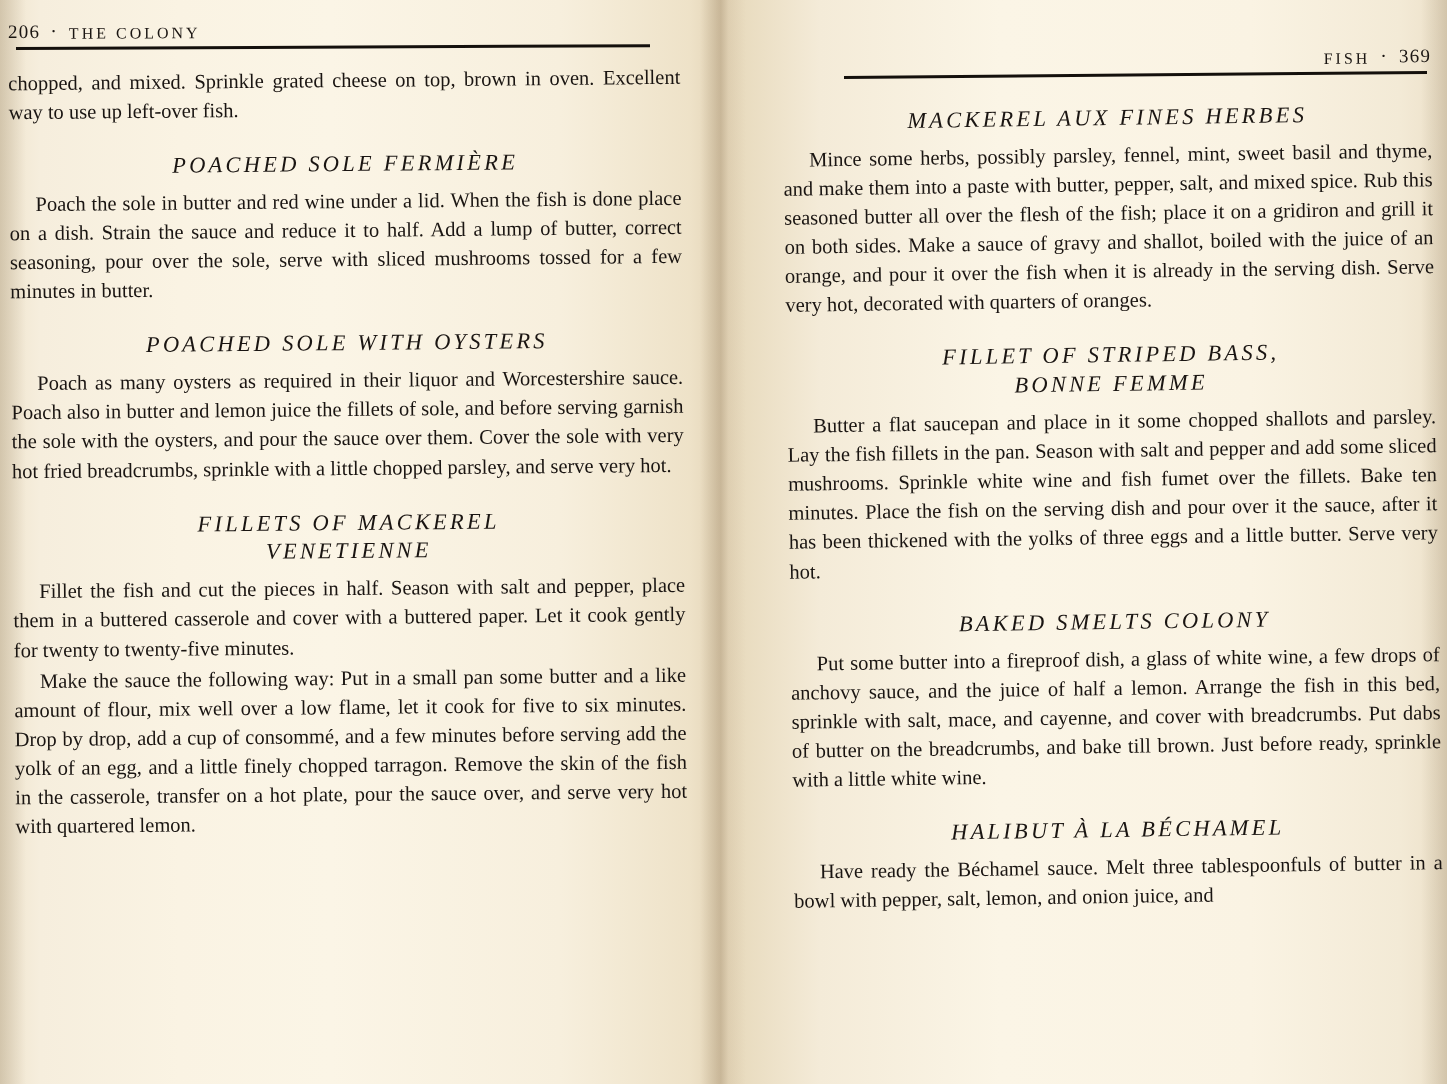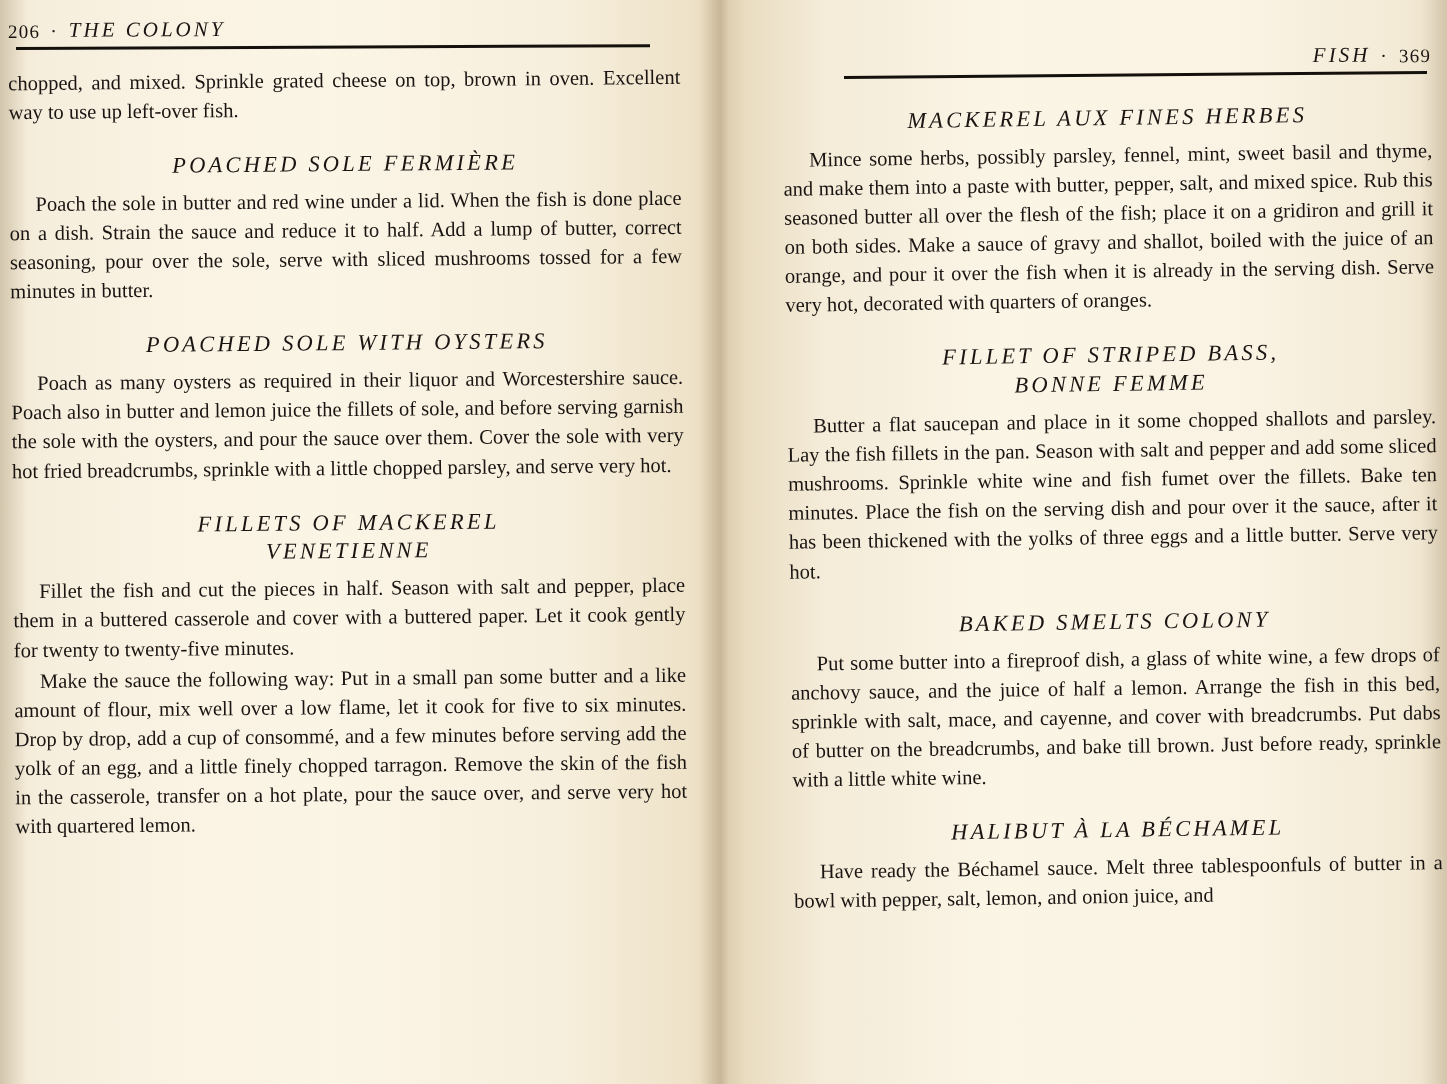--- a/index.html
+++ b/index.html
@@ -50,21 +50,21 @@
     font-style: normal;
     letter-spacing: 2.0px;
     font-size: 20px;
     height: 34px;
     padding-top: 8px;
   }
   .head-left { justify-content: flex-start; }
   .head-right { justify-content: flex-end; }
   .head .folio { font-size: 19px; letter-spacing: 1.2px; }
   .head .dot { padding: 0 10px; }
-  .head .title { font-style: italic; letter-spacing: 3px; font-size: 21px; }
+  .head .title { letter-spacing: 3px; font-size: 16px; }
 
   .rule {
     height: 3px;
     background: #14100c;
     margin-top: 4px;
   }
   .rule-left  { margin-left: 8px; margin-right: 30px; }
   .rule-right { margin-left: 62px; margin-right: 4px; }
 
   .body-col { padding-top: 16px; }

